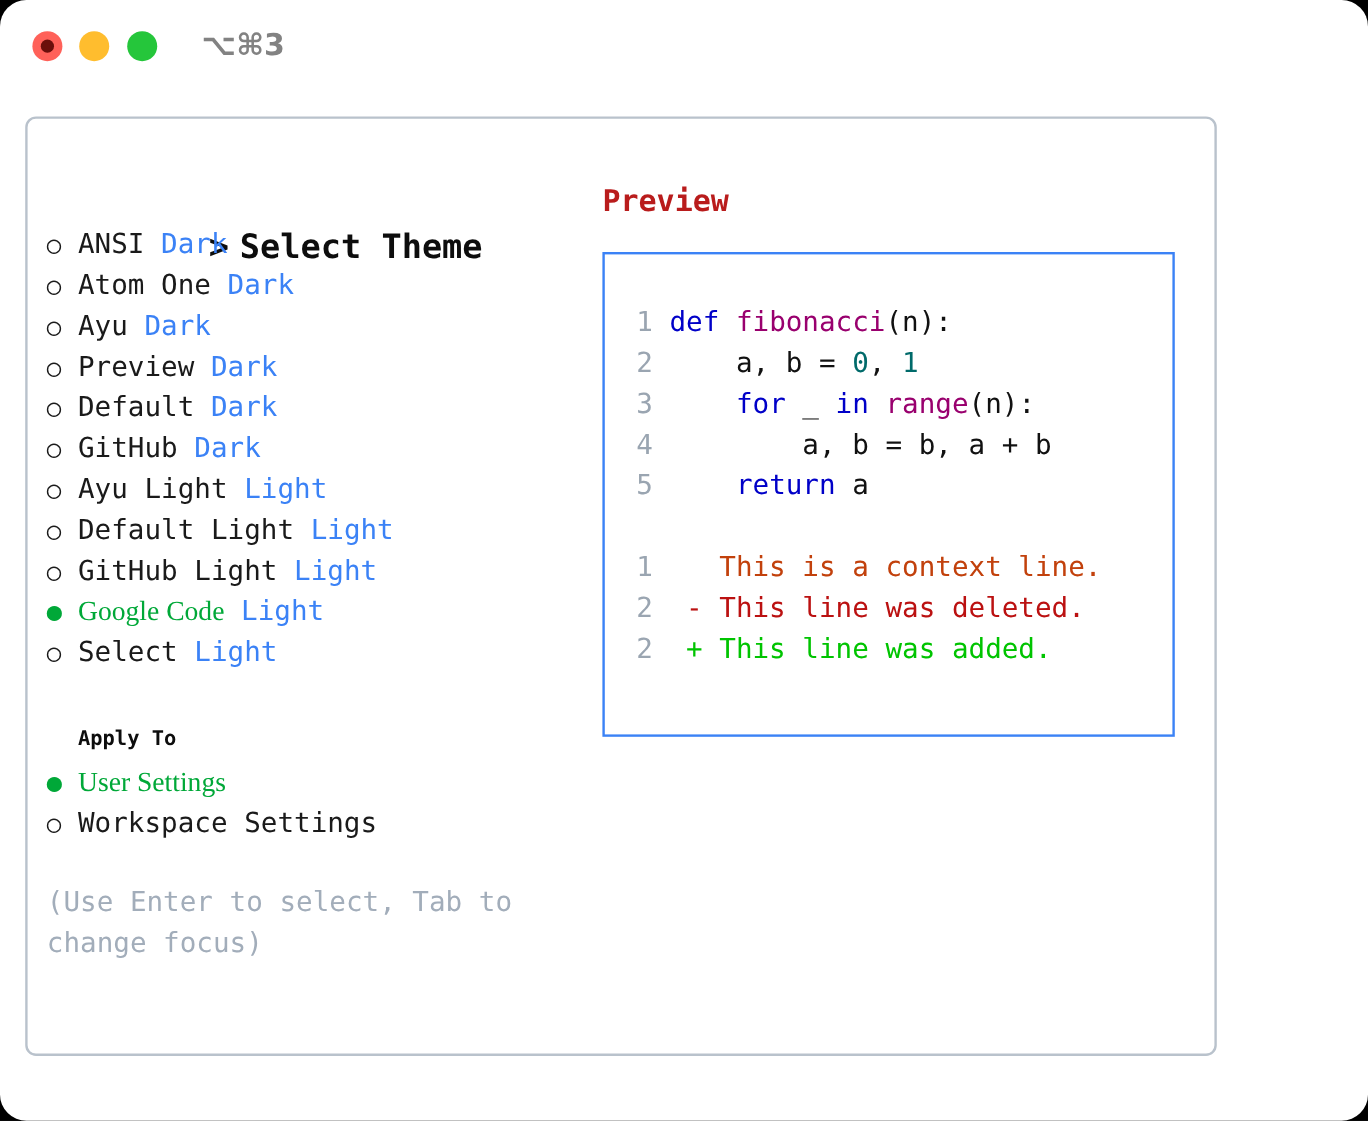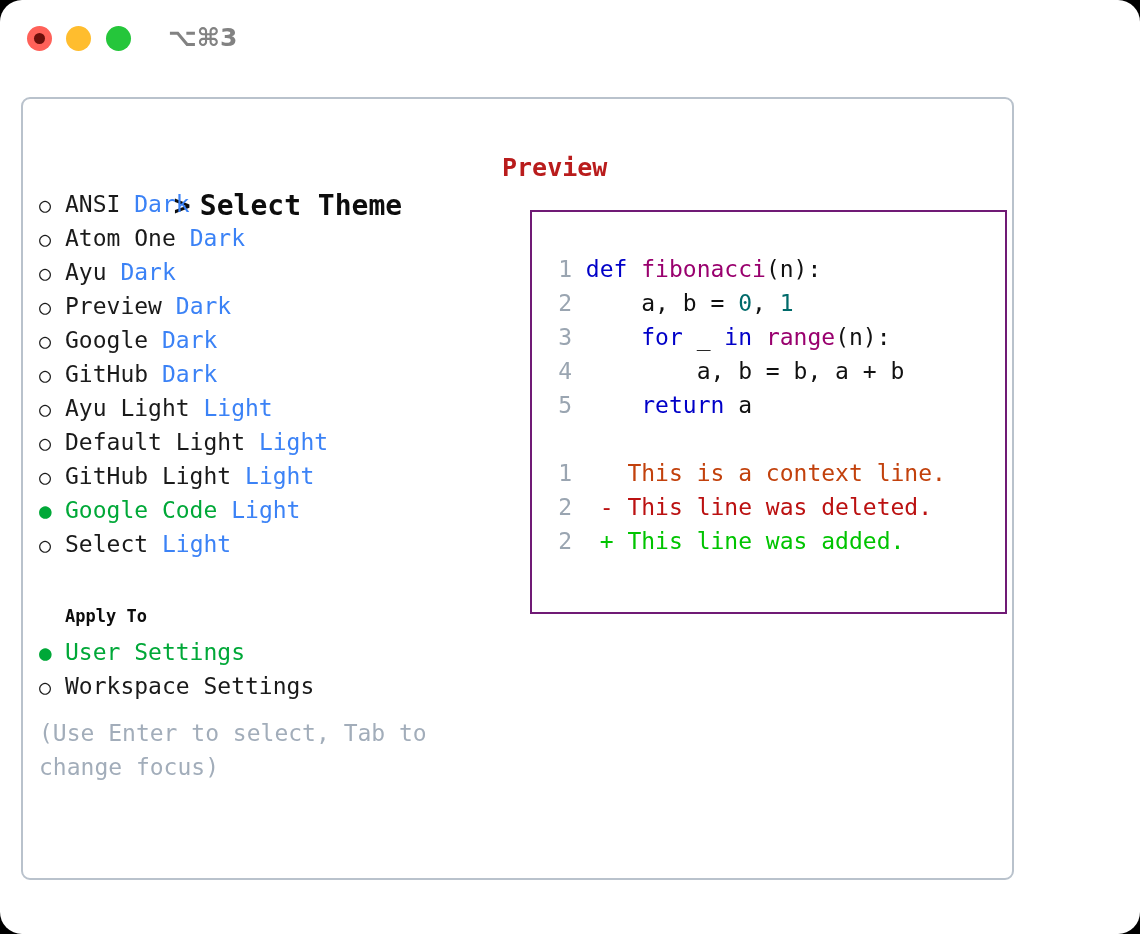--- a/index.html
+++ b/index.html
@@ -92,21 +92,21 @@
     display: inline-block;
     width: 26px;
     font-size: 20px;
     color: #1a1a1a;
   }
   .row .bullet.sel {
     color: #00a838;
     font-size: 21px;
   }
   .row .name   { color: #1a1a1a; }
-  .row .name.sel { color: #00a838; }
+  .row .name.sel { color: #00a838; font-family: Liberation Serif, serif; }
   .row .kind   { color: #3b82f6; }
 
   .header-row {
     height: 38px;
     line-height: 38px;
     font-size: 28px;
     font-weight: 700;
     color: #0d0d0d;
     white-space: pre;
   }
@@ -117,21 +117,21 @@
     height: 38px;
     line-height: 38px;
     font-size: 17px;
     font-weight: 700;
     color: #0d0d0d;
     padding-left: 26px;
     white-space: pre;
   }
 
   #hint {
-    margin-top: 13px;
+    margin-top: 32px;
     font-size: 23px;
     line-height: 34px;
     color: #a2adba;
     width: 400px;
     white-space: pre-wrap;
   }
 
   
   #right-col {
     position: absolute;
@@ -143,25 +143,24 @@
     font-size: 25px;
     font-weight: 700;
     color: #b91c1c;
     line-height: 38px;
     white-space: pre;
   }
   #preview-box {
     margin-top: 23px;
     width: 477px;
     height: 404px;
-    border: 2px solid #701a75;
+    border: 2px solid #3b82f6;
     box-sizing: border-box;
     background: #ffffff;
     position: relative;
-    margin-left: 28px;
   }
   #code {
     position: absolute;
     left: 16px;
     top: 40px;
     font-size: 23px;
     line-height: 34px;
     white-space: pre;
   }
   .cline { height: 34px; white-space: pre; }
@@ -200,21 +199,21 @@
 
       <div class="header-row">
         <span class="caret">&gt;</span><span>Select Theme</span>
       </div>
 
       <div id="theme-rows">
           <div class="row"><span class="bullet">○</span><span class="name">ANSI</span><span> </span><span class="kind">Dark</span></div>
           <div class="row"><span class="bullet">○</span><span class="name">Atom One</span><span> </span><span class="kind">Dark</span></div>
           <div class="row"><span class="bullet">○</span><span class="name">Ayu</span><span> </span><span class="kind">Dark</span></div>
           <div class="row"><span class="bullet">○</span><span class="name">Preview</span><span> </span><span class="kind">Dark</span></div>
-          <div class="row"><span class="bullet">○</span><span class="name">Google</span><span> </span><span class="kind">Dark</span></div>
+          <div class="row"><span class="bullet">○</span><span class="name">Default</span><span> </span><span class="kind">Dark</span></div>
           <div class="row"><span class="bullet">○</span><span class="name">GitHub</span><span> </span><span class="kind">Dark</span></div>
           <div class="row"><span class="bullet">○</span><span class="name">Ayu Light</span><span> </span><span class="kind">Light</span></div>
           <div class="row"><span class="bullet">○</span><span class="name">Default Light</span><span> </span><span class="kind">Light</span></div>
           <div class="row"><span class="bullet">○</span><span class="name">GitHub Light</span><span> </span><span class="kind">Light</span></div>
           <div class="row"><span class="bullet sel">●</span><span class="name sel">Google Code</span><span> </span><span class="kind">Light</span></div>
           <div class="row"><span class="bullet">○</span><span class="name">Select</span><span> </span><span class="kind">Light</span></div>
         </div>
 
       <div id="apply-spacer"></div>
 

